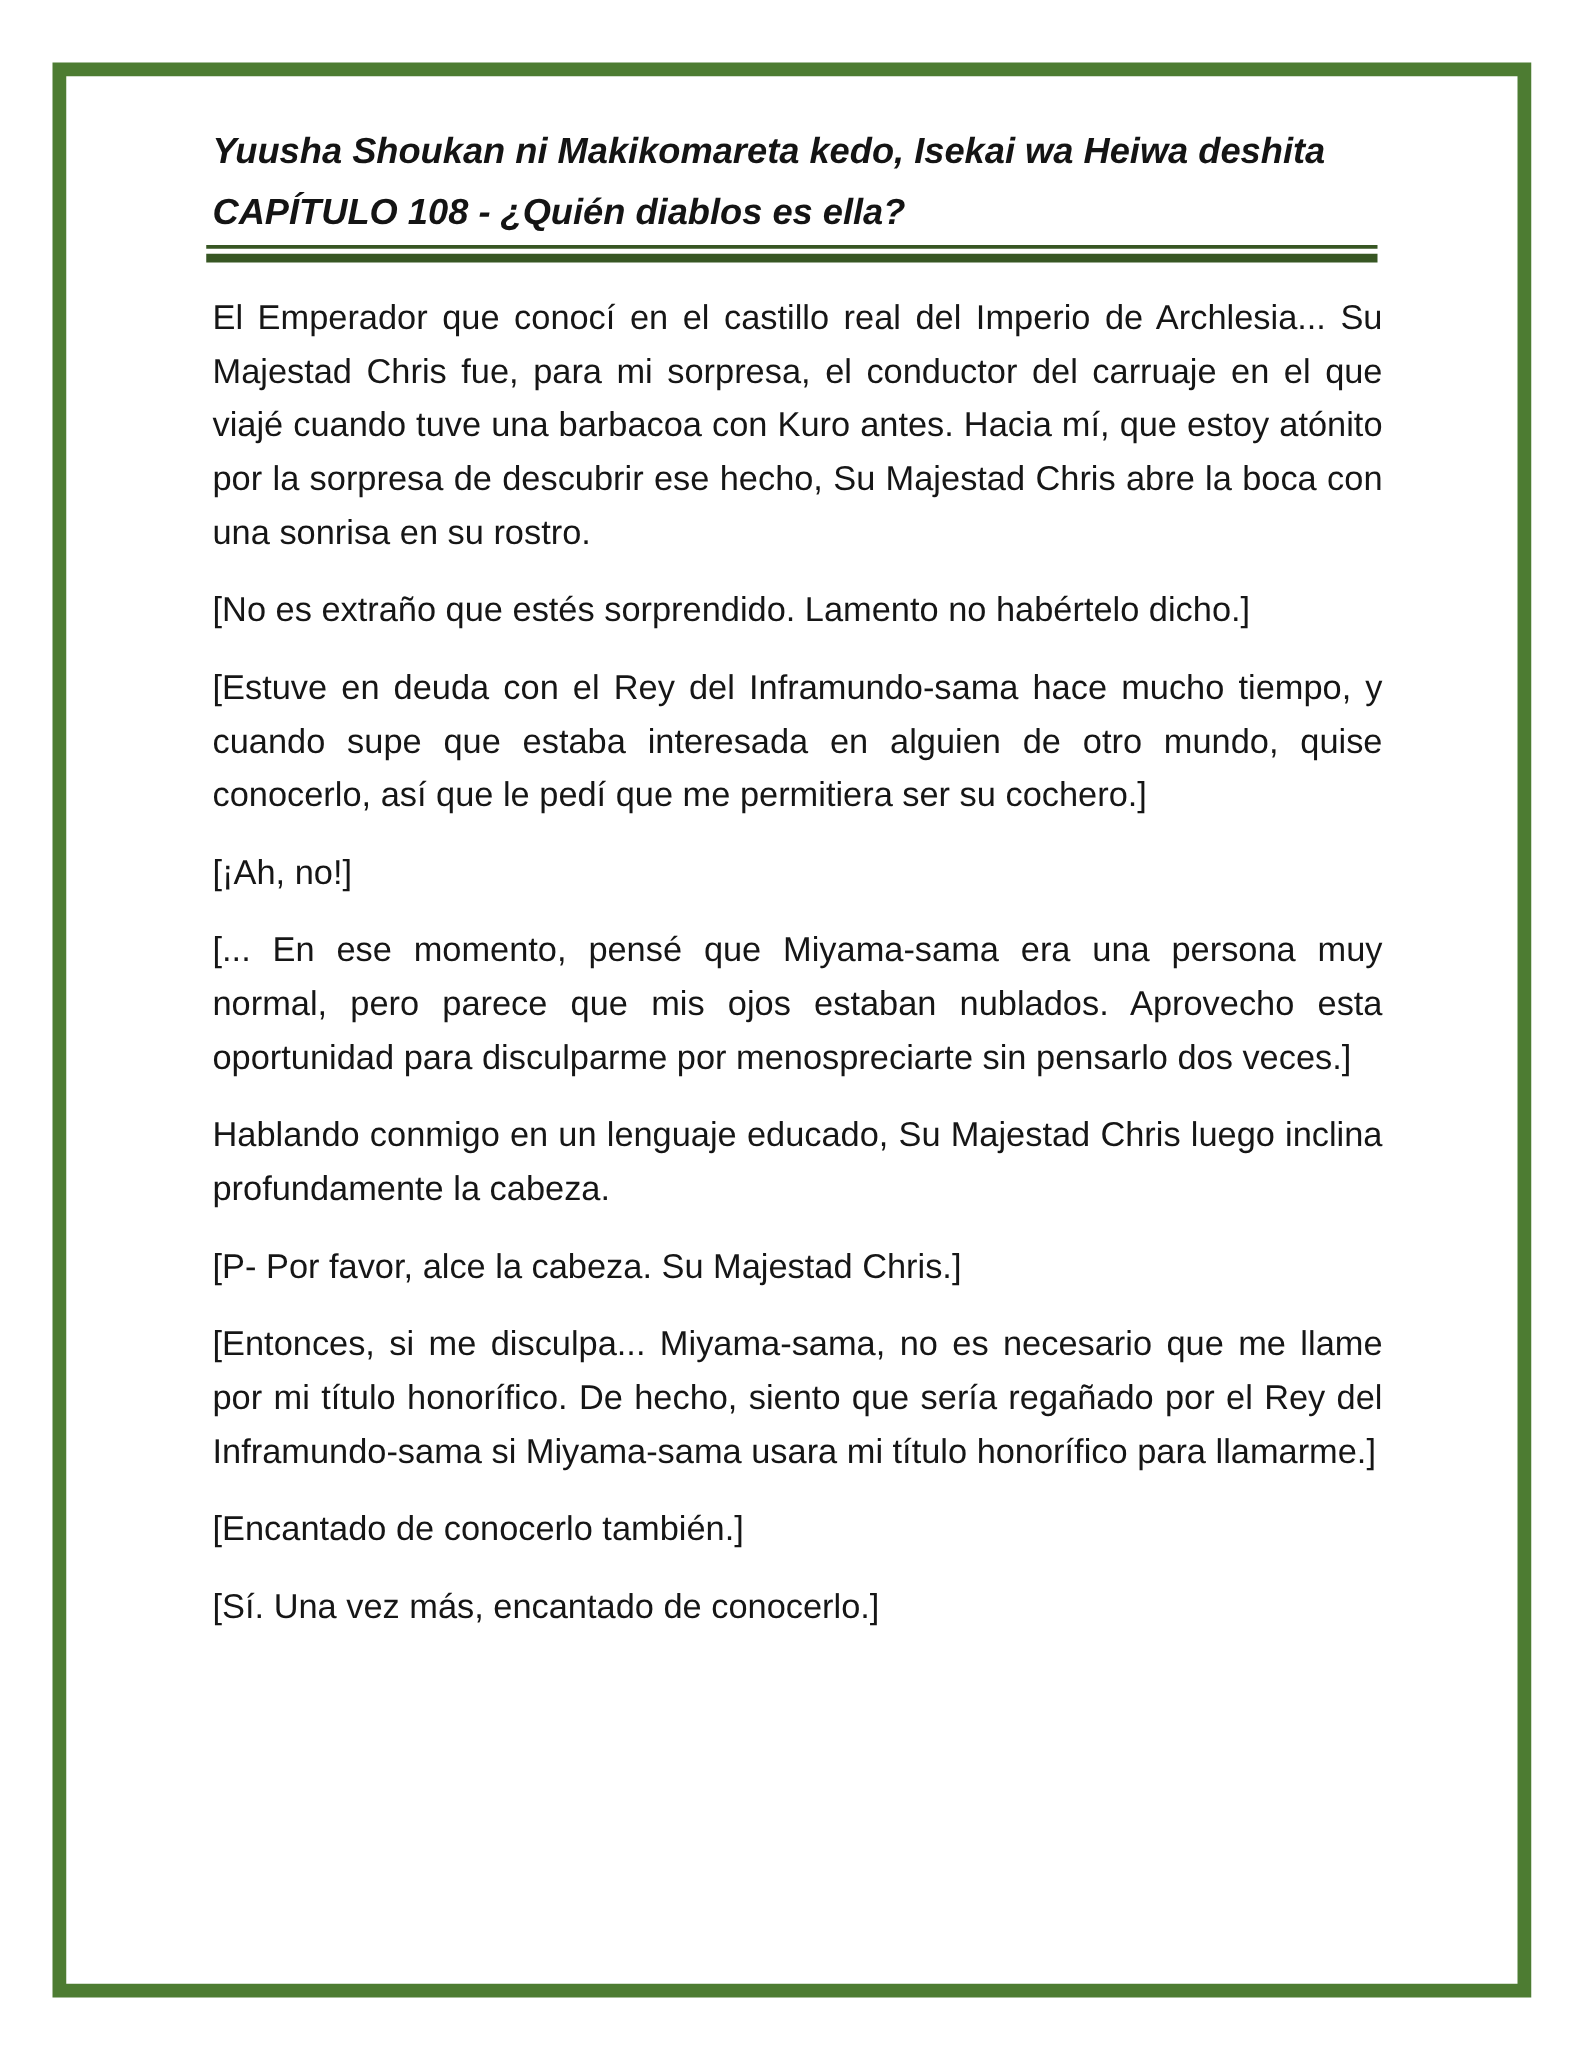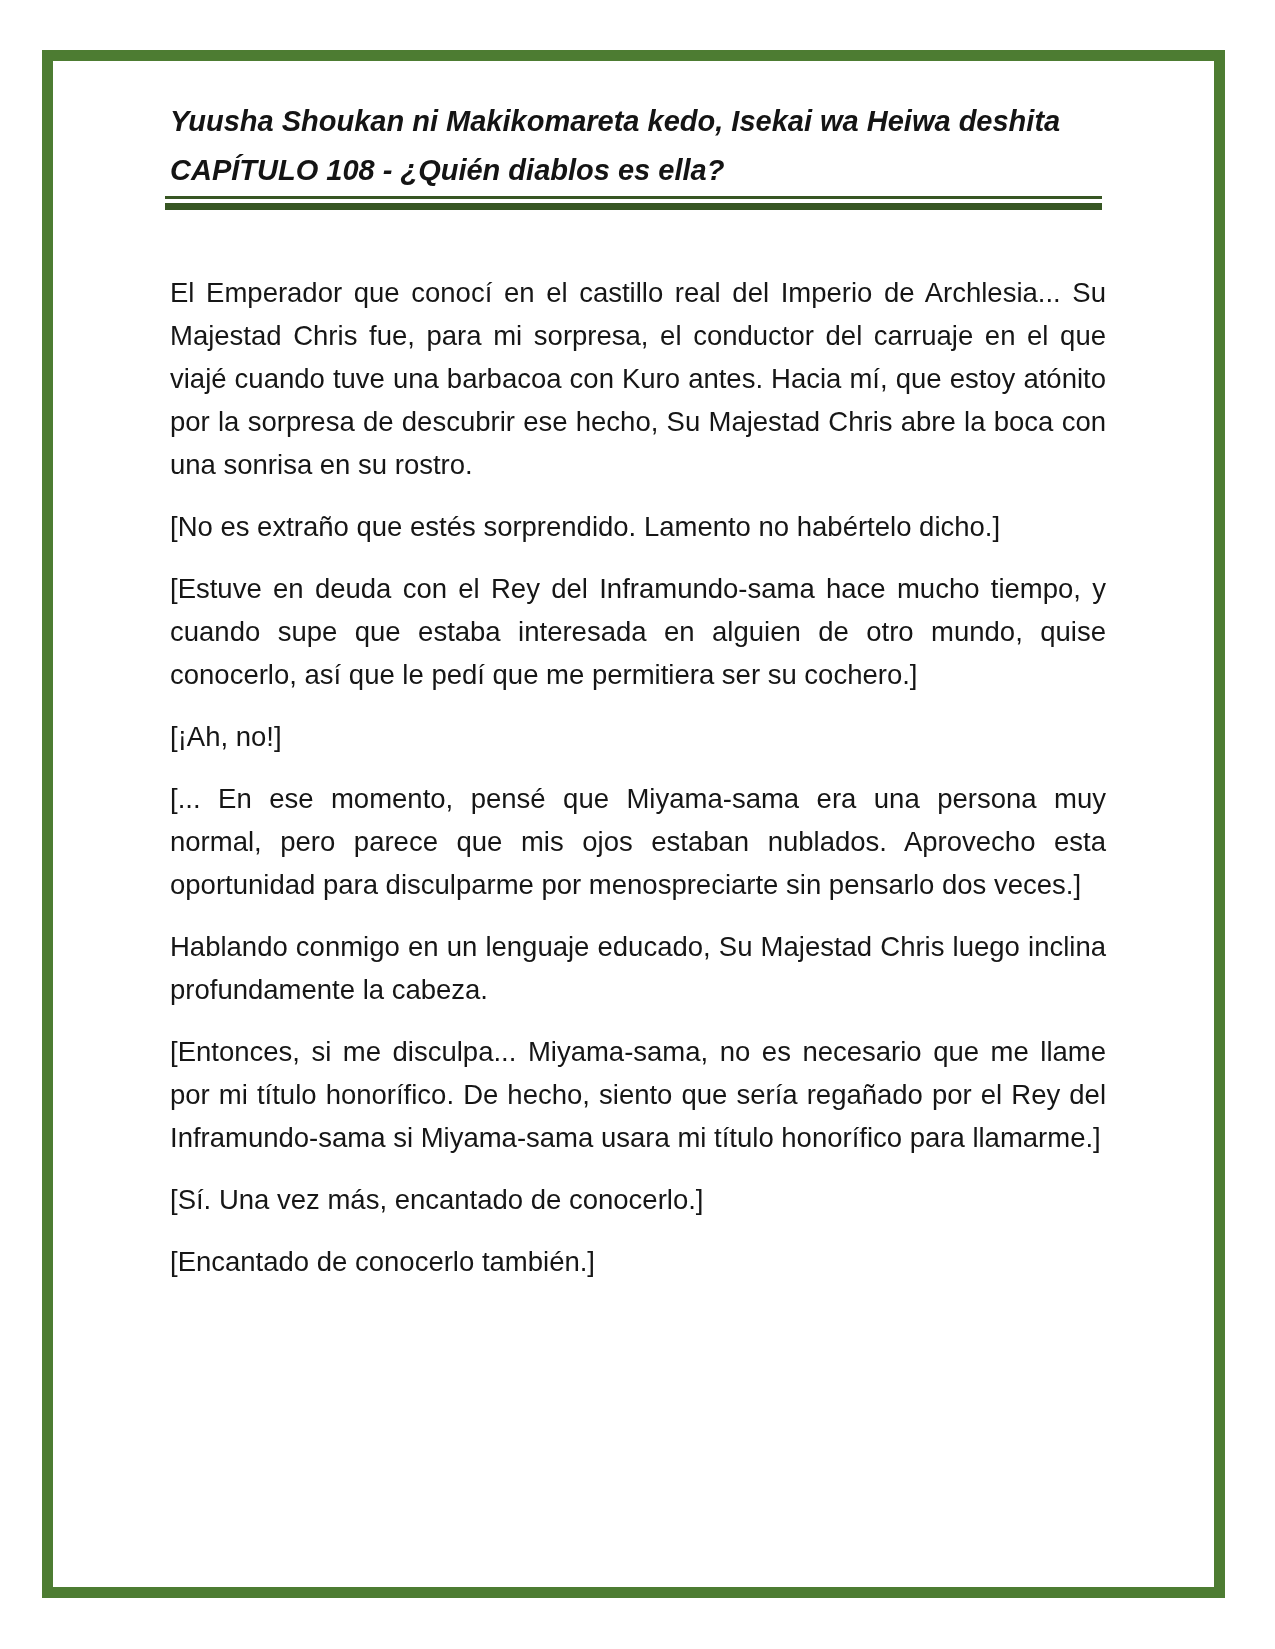--- a/index.html
+++ b/index.html
@@ -63,21 +63,20 @@
   .body-text {
     position: absolute;
     left: 170px;
     top: 232px;
     width: 936px;
     font-size: 27.5px;
     line-height: 43px;
     text-align: justify;
     text-justify: inter-word;
     color: #161616;
-    margin-top: 39px;
   }
   .body-text p.para {
     margin: 0 0 19px 0;
     padding: 0;
   }
   .body-text p.para:last-child {
     margin-bottom: 0;
   }
 </style>
 </head>
@@ -88,17 +87,18 @@
   <div class="series-title">Yuusha Shoukan ni Makikomareta kedo, Isekai wa Heiwa deshita</div>
   <div class="chapter-title">CAPÍTULO 108 - ¿Quién diablos es ella?</div>
   <div class="double-rule"></div>
   <div class="body-text">
       <p class="para">El Emperador que conocí en el castillo real del Imperio de Archlesia... Su Majestad Chris fue, para mi sorpresa, el conductor del carruaje en el que viajé cuando tuve una barbacoa con Kuro antes. Hacia mí, que estoy atónito por la sorpresa de descubrir ese hecho, Su Majestad Chris abre la boca con una sonrisa en su rostro.</p>
       <p class="para">[No es extraño que estés sorprendido. Lamento no habértelo dicho.]</p>
       <p class="para">[Estuve en deuda con el Rey del Inframundo-sama hace mucho tiempo, y cuando supe que estaba interesada en alguien de otro mundo, quise conocerlo, así que le pedí que me permitiera ser su cochero.]</p>
       <p class="para">[¡Ah, no!]</p>
       <p class="para">[... En ese momento, pensé que Miyama-sama era una persona muy normal, pero parece que mis ojos estaban nublados. Aprovecho esta oportunidad para disculparme por menospreciarte sin pensarlo dos veces.]</p>
       <p class="para">Hablando conmigo en un lenguaje educado, Su Majestad Chris luego inclina profundamente la cabeza.</p>
+      <p class="para">[P- Por favor, alce la cabeza. Su Majestad Chris.]</p>
       <p class="para">[Entonces, si me disculpa... Miyama-sama, no es necesario que me llame por mi título honorífico. De hecho, siento que sería regañado por el Rey del Inframundo-sama si Miyama-sama usara mi título honorífico para llamarme.]</p>
+      <p class="para">[Encantado de conocerlo también.]</p>
       <p class="para">[Sí. Una vez más, encantado de conocerlo.]</p>
-      <p class="para">[Encantado de conocerlo también.]</p>
     </div>
 </div>
 
 </body></html>

